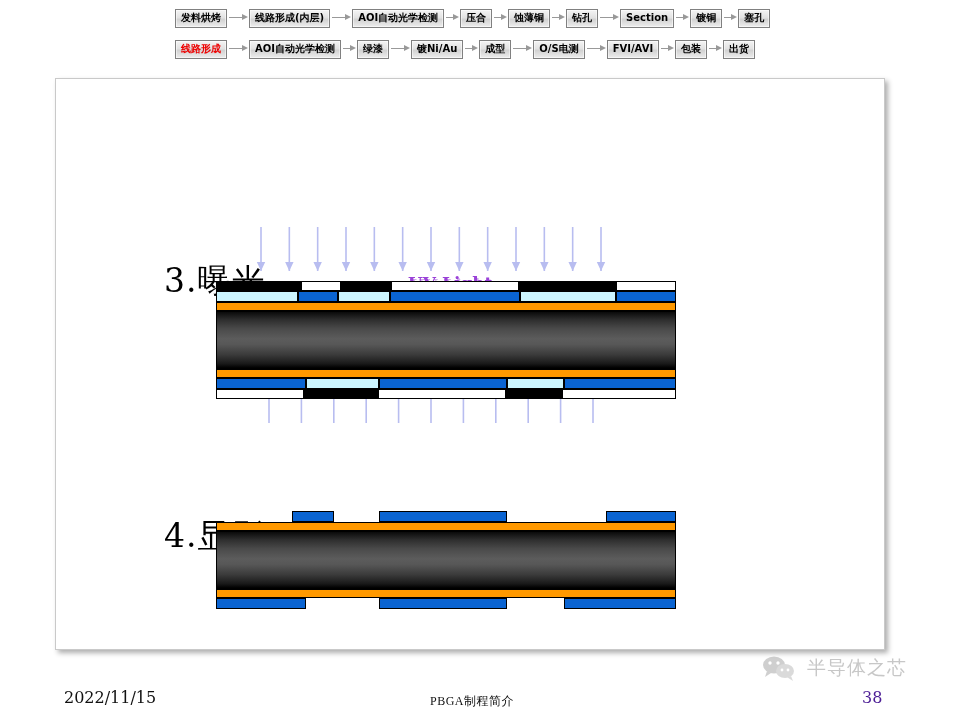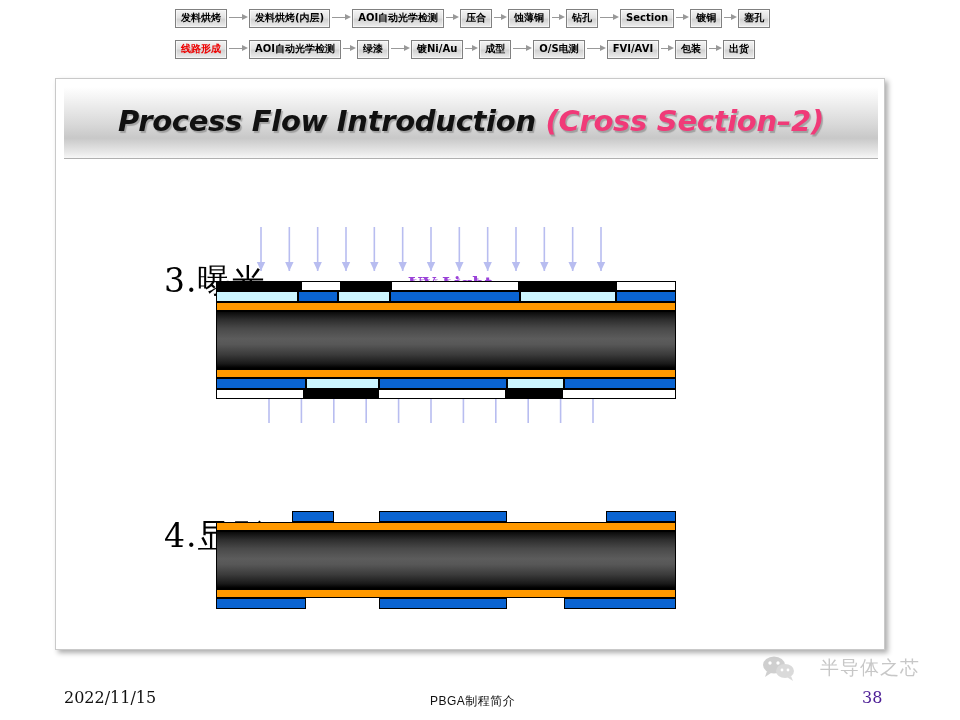--- a/index.html
+++ b/index.html
@@ -192,60 +192,60 @@
     left: 64px;
     top: 688px;
     font-family: "DejaVu Serif", "Liberation Serif", serif;
     font-size: 16px;
     color: #111111;
   }
   .footer-center {
     position: absolute;
     left: 430px;
     top: 693px;
-    font-family: Liberation Sans, sans-serif;
+    font-family: Liberation Serif, serif;
     font-size: 12px;
     color: #111111;
     letter-spacing: 0.5px;
   }
   .page-num {
     position: absolute;
     left: 862px;
     top: 688px;
     font-family: "DejaVu Serif", "Liberation Serif", serif;
     font-size: 16px;
     color: #4c1d95;
   }
   .watermark {
     position: absolute;
     left: 762px;
     top: 655px;
     display: flex;
     align-items: center;
-    gap: 24px;
+    gap: 11px;
     opacity: 0.55;
     justify-content: center;
   }
   .wm-text {
     font-family: "DejaVu Sans", "Liberation Sans", sans-serif;
     font-size: 19px;
     color: #9a9a9a;
     letter-spacing: 1px;
     text-shadow: 1px 1px 0 #ffffff;
     white-space: nowrap;
   }
 </style>
 </head>
 <body>
 
 <div class="flow-bar">
   <div class="flow-row row1" id="flowRow1">
       <div class="flow-node">发料烘烤</div>
       <div class="flow-arrow"></div>
-      <div class="flow-node">发料烘烤(内层)</div>
+      <div class="flow-node">线路形成(内层)</div>
       <div class="flow-arrow"></div>
       <div class="flow-node">AOI自动光学检测</div>
       <div class="flow-arrow short"></div>
       <div class="flow-node">压合</div>
       <div class="flow-arrow short"></div>
       <div class="flow-node">蚀薄铜</div>
       <div class="flow-arrow short"></div>
       <div class="flow-node">钻孔</div>
       <div class="flow-arrow"></div>
       <div class="flow-node">Section</div>
@@ -270,25 +270,20 @@
       <div class="flow-node">FVI/AVI</div>
       <div class="flow-arrow short"></div>
       <div class="flow-node">包装</div>
       <div class="flow-arrow short"></div>
       <div class="flow-node">出货</div>
     </div>
 </div>
 
 <div class="slide">
 
-  <div class="title-band">
-    <div class="title-text">
-      <span class="title-main">Process Flow Introduction </span><span class="title-sub">(Cross Section–2)</span>
-    </div>
-  </div>
 
   <div class="step-heading h3">3.曝光</div>
   <div class="step-heading h4">4.显影</div>
   <div class="uv-label">UV Light</div>
 
   <svg class="ray-field" width="830" height="572" id="raySvg">
       <g>
         <line x1="205" x2="205" y1="148" y2="192" stroke="#b8bdf0" stroke-width="1.6"></line>
         <path d="M200.8,183 L209.2,183 L205,192 Z" fill="#b8bdf0"></path>
       </g>

